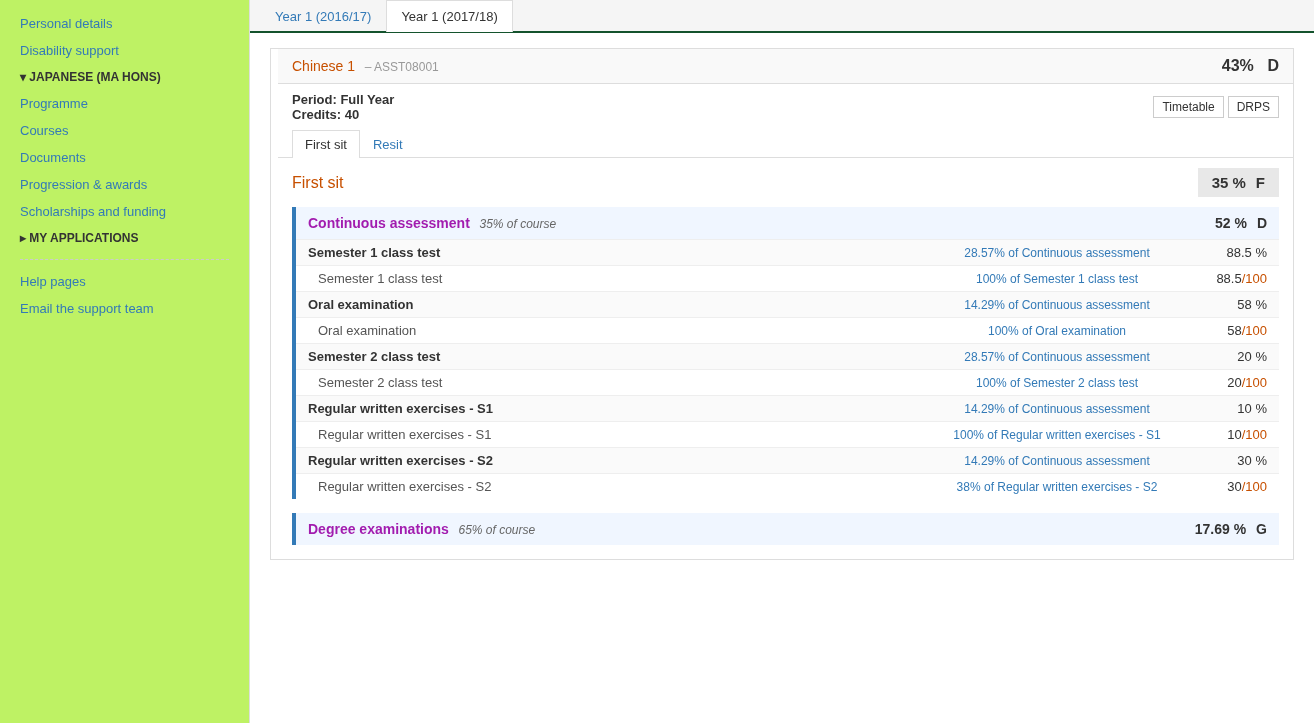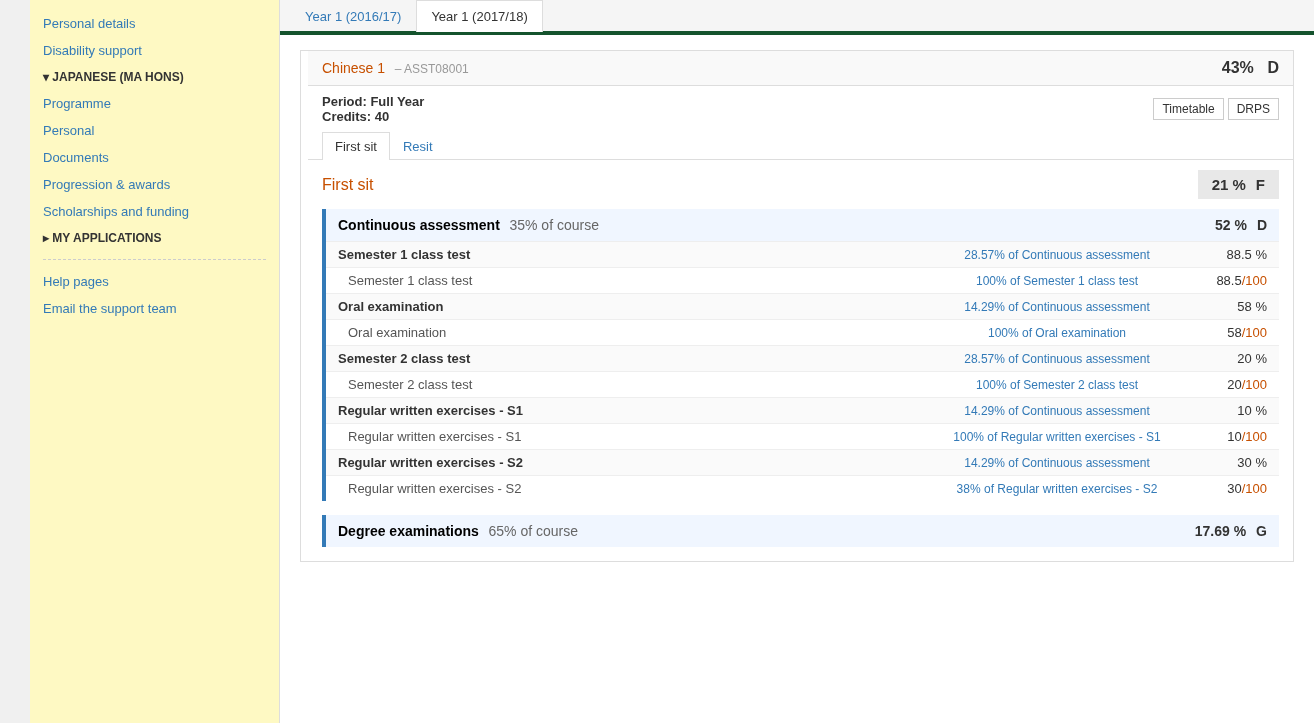--- a/index.html
+++ b/index.html
@@ -2,26 +2,25 @@
 <html><head>
   <meta charset="utf-8">
   <style>
     * { box-sizing: border-box; margin: 0; padding: 0; }
     body { font-family: Arial, sans-serif; font-size: 13px; color: #333; background: #f0f0f0; display: flex; height: 723px; overflow: hidden; }
 
     
     #sidebar {
       width: 250px;
       min-width: 250px;
-      background: #fef9c3;
+      background: #bef264;
       border-right: 1px solid #ddd;
-      padding: 10px 1px;
+      padding: 10px 8px;
       overflow-y: auto;
       height: 100%;
-      margin-left: 30px;
     }
     .sidebar-item {
       padding: 6px 12px;
       cursor: pointer;
       color: #337ab7;
       font-size: 13px;
     }
     .sidebar-item.active {
       background: #337ab7;
       color: #fff;
@@ -44,21 +43,21 @@
     
     #main {
       flex: 1;
       overflow-y: auto;
       background: #fff;
     }
 
     
     .top-tabs {
       display: flex;
-      border-bottom: 4px solid #14532d;
+      border-bottom: 2px solid #14532d;
       background: #f5f5f5;
       padding: 0 10px;
     }
     .top-tab {
       padding: 8px 14px;
       cursor: pointer;
       color: #337ab7;
       font-size: 13px;
       border: 1px solid transparent;
       border-bottom: none;
@@ -175,28 +174,29 @@
       margin: 0 14px 14px;
     }
     .assessment-block-header {
       display: flex;
       justify-content: space-between;
       align-items: center;
       padding: 8px 12px;
       background: #f0f6ff;
     }
     .assessment-block-title {
-      color: #000000;
+      color: #a21caf;
       font-size: 14px;
       font-weight: bold;
     }
     .assessment-block-subtitle {
       color: #666;
-      font-size: 14px;
+      font-size: 12px;
       margin-left: 6px;
+      font-style: italic;
     }
     .assessment-block-score {
       font-size: 14px;
       font-weight: bold;
       display: flex;
       align-items: center;
       gap: 10px;
     }
     .grade-letter-small {
       font-weight: bold;
@@ -241,21 +241,21 @@
 </head>
 <body>
 
 <div id="sidebar">
   <div class="sidebar-item">Personal details</div>
   <div class="sidebar-item">Disability support</div>
   <div class="sidebar-section-header">
     <span>▾ </span><span>JAPANESE (MA HONS)</span>
   </div>
   <div class="sidebar-item">Programme</div>
-  <div class="sidebar-item">Personal</div>
+  <div class="sidebar-item">Courses</div>
   <div class="sidebar-item">Documents</div>
   <div class="sidebar-item">Progression &amp; awards</div>
   <div class="sidebar-item">Scholarships and funding</div>
   <div class="sidebar-section-header">
     <span>▸ </span><span>MY APPLICATIONS</span>
   </div>
   <hr class="sidebar-divider">
   <div class="sidebar-item">Help pages</div>
   <div class="sidebar-item">Email the support team</div>
 </div>
@@ -300,21 +300,21 @@
       </div>
 
       <div class="sub-tabs">
         <div class="sub-tab active">First sit</div>
         <div class="sub-tab">Resit</div>
       </div>
 
       <div class="first-sit-header">
         <span class="first-sit-title">First sit</span>
         <div class="first-sit-grade-box">
-          <span>21 %</span>
+          <span>35 %</span>
           <span>F</span>
         </div>
       </div>
 
       <div class="assessment-block">
         <div class="assessment-block-header">
           <div>
             <span class="assessment-block-title">Continuous assessment</span>
             <span class="assessment-block-subtitle">35% of course</span>
           </div>

